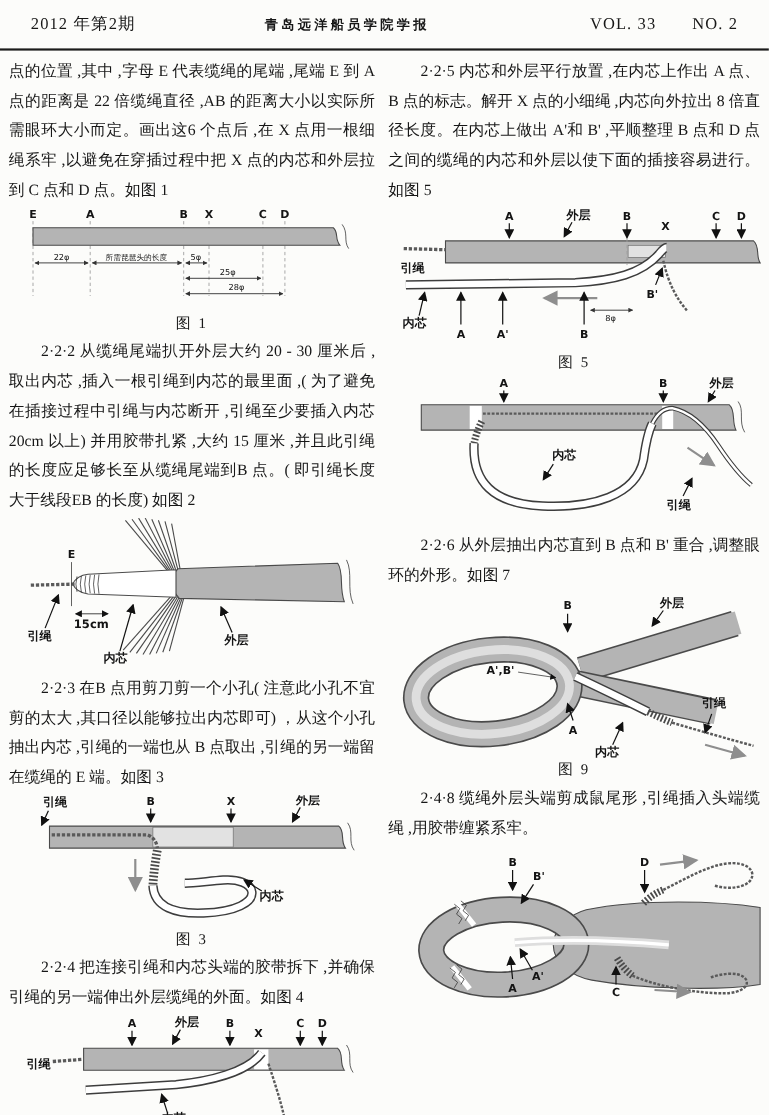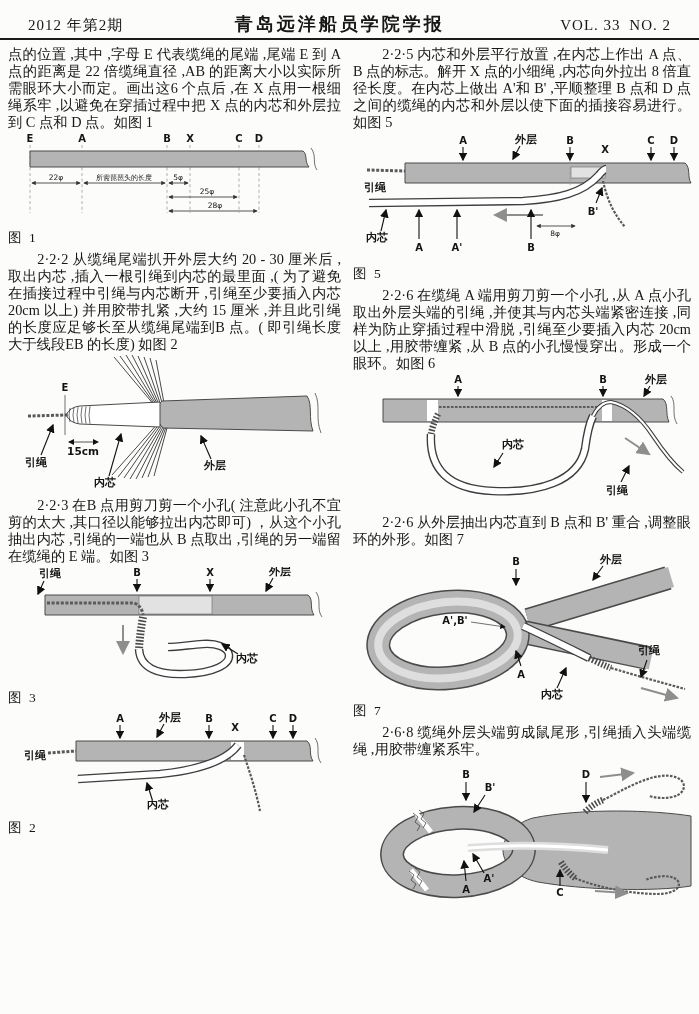--- a/index.html
+++ b/index.html
@@ -3,32 +3,32 @@
 <meta charset="utf-8">
 <style>
   html,body{margin:0;padding:0}
   body{
     width:699px;height:1014px;overflow:hidden;
     background:#fcfcfa;color:#171717;
     font-family:"Liberation Serif","DejaVu Serif",serif;
   }
   .hdr{
     display:flex;justify-content:space-between;align-items:baseline;
-    padding:12px 28px 2px 28px;
+    padding:12px 28px 13px 28px;
   }
   .hdr-rule{border-bottom:2.5px solid #1b1b1b;width:699px}
   .hdr .issue,.hdr .vol{font-size:15px;letter-spacing:1px}
-  .hdr .journal{font-size:18px;letter-spacing:3px;font-weight:600}
-  .vol span{margin-left:4px}
+  .hdr .journal{font-size:12px;letter-spacing:3px;font-weight:600}
+  .vol span{margin-left:28px}
   .cols{display:flex;gap:12px;padding:6px 8px 0 8px}
   .col{width:338px}
-  p.body{font-size:14.3px;line-height:17px;text-align:justify;margin:0}
+  p.body{font-size:14.3px;line-height:27px;text-align:justify;margin:0}
   .ind{text-indent:2.05em}
   .fig{text-align:center;margin:2px 0 2px}
-  .figcap{font-size:13.5px;text-align:left;margin:0 0 4px;letter-spacing:2px}
+  .figcap{font-size:13.5px;text-align:center;margin:0 0 4px;letter-spacing:2px}
   svg{display:block;margin:0 auto}
   svg text{font-family:"DejaVu Sans","Liberation Sans",sans-serif;fill:#141414}
   .lt{font-size:10px;font-weight:700}
   .zh{font-size:11px;font-weight:700}
   .dim{font-size:7.5px}
   .dimzh{font-size:7px}
   .dimb{font-size:10.5px;font-weight:700}
   .bar{fill:#b4b4b4;stroke:#4a4a4a;stroke-width:1}
   .lite{fill:#e2e2e2;stroke:#6a6a6a;stroke-width:.6}
   .tube-o{fill:none;stroke:#3d3d3d;stroke-width:8.5}
@@ -185,20 +185,21 @@
         <text class="zh" x="40" y="10" text-anchor="middle">引绳</text>
         <line class="ar" x1="34" y1="14" x2="28" y2="27" marker-end="url(#mA)"></line>
         <text class="zh" x="270" y="8" text-anchor="middle">外层</text>
         <line class="ar" x1="263" y1="11" x2="256" y2="24" marker-end="url(#mA)"></line>
         <text class="zh" x="237" y="95" text-anchor="middle">内芯</text>
         <line class="ar" x1="228" y1="87" x2="212" y2="77" marker-end="url(#mA)"></line>
       </svg>
       <p class="figcap">图 3</p>
     </div>
 
+    <p class="body ind">2·2·4 把连接引绳和内芯头端的胶带拆下 ,并确保引绳的另一端伸出外层缆绳的外面。如图 4</p>
 
     <div class="fig">
       <svg width="330" height="108" viewBox="0 0 330 108">
         <g>
           <path class="bar" d="M66,30 H297 C303,35 298,43 303,50 H66 Z"></path>
           <rect x="221" y="31" width="13" height="18" fill="#fff"></rect>
           <path class="thin" d="M305,27 C311,35 305,44 311,52"></path>
         </g>
         <g>
           <path class="tube-o" d="M228,34 C215,52 180,60 150,63 L68,68"></path>
@@ -264,21 +265,20 @@
         <text class="lt" x="178" y="118" text-anchor="middle">B</text>
         <line class="ar" x1="178" y1="106" x2="178" y2="77" marker-end="url(#mA)"></line>
         <line class="dl" x1="184" y1="93" x2="222" y2="93" marker-start="url(#mS)" marker-end="url(#mS)"></line>
         <text class="dim" x="202" y="103" text-anchor="middle">8φ</text>
         <text class="lt" x="240" y="82" text-anchor="middle">B'</text>
         <line class="ar" x1="243" y1="70" x2="249" y2="55" marker-end="url(#mA)"></line>
       </svg>
       <p class="figcap">图 5</p>
     </div>
 
-    <p class="body ind">2·2·6 在缆绳 A 端用剪刀剪一个小孔 ,从 A 点小孔取出外层头端的引绳 ,并使其与内芯头端紧密连接 ,同样为防止穿插过程中滑脱 ,引绳至少要插入内芯 20cm 以上 ,用胶带缠紧 ,从 B 点的小孔慢慢穿出。形成一个眼环。如图 6</p>
 
     <div class="fig">
       <svg width="340" height="138" viewBox="0 0 340 138">
         <g>
           <path class="bar" d="M30,25 H310 C316,30 312,40 316,48 H30 Z"></path>
           <rect x="74" y="26" width="11" height="21" fill="#fff"></rect>
           <rect x="249" y="26" width="10" height="21" fill="#fff"></rect>
           <path class="thin" d="M318,22 C324,30 318,40 324,50"></path>
         </g>
         <line class="lead2" x1="86" y1="33" x2="247" y2="33"></line>
@@ -335,24 +335,24 @@
         <line class="ar" x1="250" y1="16" x2="240" y2="30" marker-end="url(#mA)"></line>
         <text class="lt" x="102" y="74" text-anchor="middle">A',B'</text>
         <line class="thin" x1="118" y1="72" x2="152" y2="77" marker-end="url(#mA)"></line>
         <text class="lt" x="168" y="128" text-anchor="middle">A</text>
         <line class="ar" x1="168" y1="116" x2="163" y2="101" marker-end="url(#mA)"></line>
         <text class="zh" x="199" y="148" text-anchor="middle">内芯</text>
         <line class="ar" x1="204" y1="138" x2="213" y2="118" marker-end="url(#mA)"></line>
         <text class="zh" x="296" y="104" text-anchor="middle">引绳</text>
         <line class="ar" x1="294" y1="110" x2="288" y2="127" marker-end="url(#mA)"></line>
       </svg>
-      <p class="figcap">图 7</p>
-    </div>
-
-    <p class="body ind">2·6·8 缆绳外层头端剪成鼠尾形 ,引绳插入头端缆绳 ,用胶带缠紧系牢。</p>
+      <p class="figcap">图 9</p>
+    </div>
+
+    <p class="body ind">2·4·8 缆绳外层头端剪成鼠尾形 ,引绳插入头端缆绳 ,用胶带缠紧系牢。</p>
 
     <div class="fig">
       <svg width="340" height="140" viewBox="0 0 340 140">
         <g>
           <path class="bar" d="M180,58 C230,48 300,50 338,56 L338,126 C300,132 230,130 185,122 C165,118 150,105 150,90 C150,75 165,62 180,58 Z"></path>
           <g transform="rotate(-3 105 92)">
             <ellipse cx="105" cy="92" rx="66" ry="34" class="band-o"></ellipse>
             <ellipse cx="105" cy="92" rx="66" ry="34" class="band-i"></ellipse>
           </g>
           <path d="M115,88 C160,84 210,86 255,90" class="corelite"></path>

